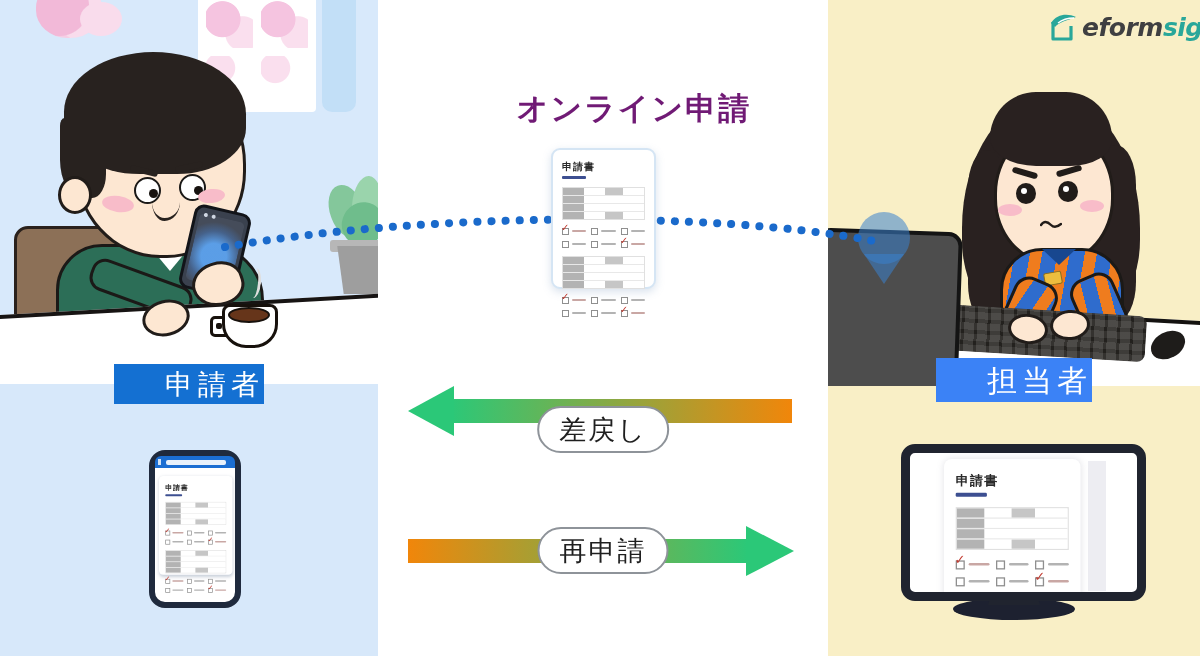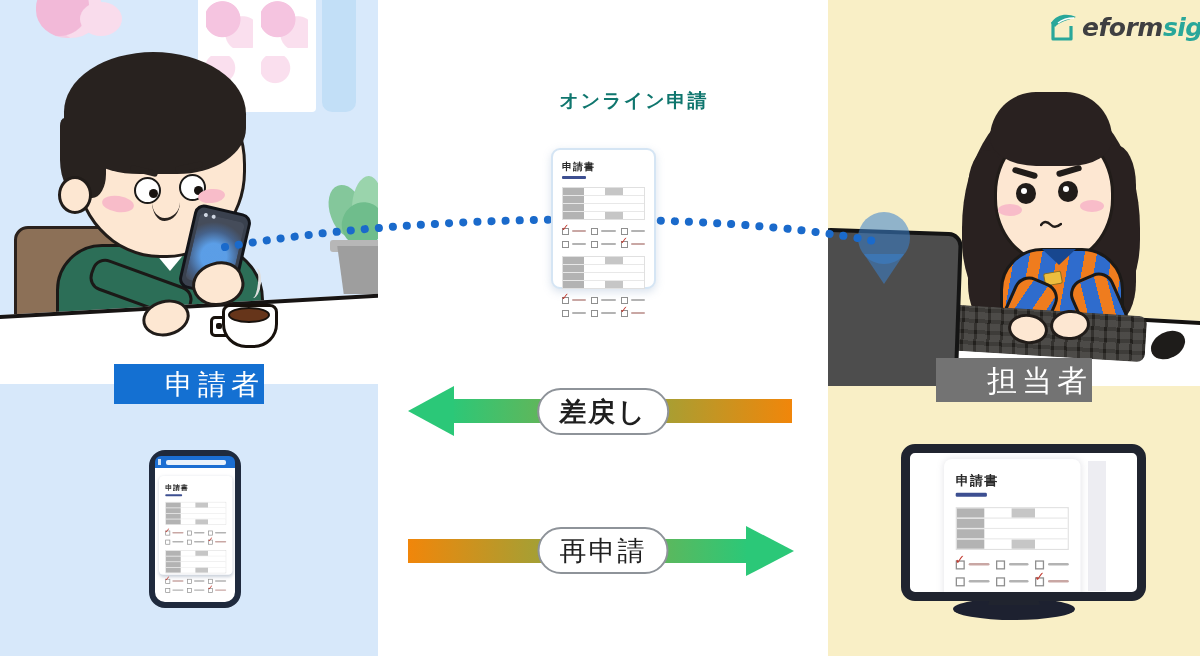--- a/index.html
+++ b/index.html
@@ -109,30 +109,30 @@
   .dl-tri{left:36px;top:254px;width:0;height:0;border-left:20px solid transparent;border-right:20px solid transparent;border-top:30px solid rgba(58,129,205,.55);}
 
   
   .br-region{left:828px;top:386px;width:372px;height:270px;background:#f9efc6;}
   .mon-base{left:125px;top:212px;width:122px;height:22px;background:#1d2130;border-radius:50%;}
   .mon-stand{left:160px;top:195px;width:52px;height:24px;background:#20242f;clip-path:polygon(14% 0,86% 0,100% 100%,0 100%);}
   .monitor{left:73px;top:58px;width:227px;height:139px;background:#ffffff;border:9px solid #20242f;border-radius:14px;overflow:hidden;}
   .page2{position:absolute;left:178px;top:8px;width:18px;height:130px;background:#ededf2;}
 
   
-  .center-title{left:378px;top:88px;width:512px;text-align:center;font-size:19px;font-weight:600;color:#0f766e;letter-spacing:2px;}
+  .center-title{left:378px;top:88px;width:512px;text-align:center;font-size:31px;font-weight:600;color:#701a75;letter-spacing:2px;}
   .banner{left:424px;top:457px;width:366px;height:55px;background:#2e4d71;color:#ffffff;
     font-size:34px;font-weight:700;letter-spacing:2px;text-align:center;line-height:56px;}
   .pill{top:0;transform:translateX(-50%);background:#ffffff;border:2.5px solid #8e9399;border-radius:24px;
     height:43px;line-height:43px;padding:0 20px;font-size:27px;color:#1f1f1f;letter-spacing:2px;white-space:nowrap;}
-  .pill-return{left:603px;top:388px;font-weight:bold;}
+  .pill-return{left:603px;top:406px;}
   .pill-resubmit{left:603px;top:527px;}
   .badge{color:#fff;text-align:right;letter-spacing:5px;}
   .badge-applicant{left:114px;top:364px;width:150px;height:40px;background:#1470d2;font-size:28px;line-height:41px;}
-  .badge-staff{left:936px;top:358px;width:156px;height:44px;background:#737373;font-size:30px;line-height:45px;}
+  .badge-staff{left:936px;top:358px;width:156px;height:44px;background:#3b82f6;font-size:30px;line-height:45px;}
 
   
   .doc{width:105px;height:141px;background:#fff;border-radius:6px;padding:10px 9px;box-sizing:border-box;}
   .doc-center{left:551px;top:148px;border:2px solid #d5e5f4;box-shadow:0 3px 8px rgba(120,150,190,.28);border-radius:9px;}
   .doc-sm{left:4px;top:20px;transform:scale(.7);transform-origin:top left;box-shadow:0 2px 5px rgba(100,120,150,.35);}
   .doc-lg{left:34px;top:6px;transform:scale(1.3);transform-origin:top left;box-shadow:0 0 6px rgba(140,140,160,.25);}
   .doc-title{font-size:10px;font-weight:bold;color:#2b2b2b;letter-spacing:1px;}
   .doc-underline{width:24px;height:3px;background:#3d4f91;margin-top:2px;border-radius:1px;}
   .dtable{margin-top:8px;border:1px solid #e0e0e0;}
   .dtable .row{position:relative;height:7px;border-bottom:1px solid #e8e8e8;background:#fff;}

